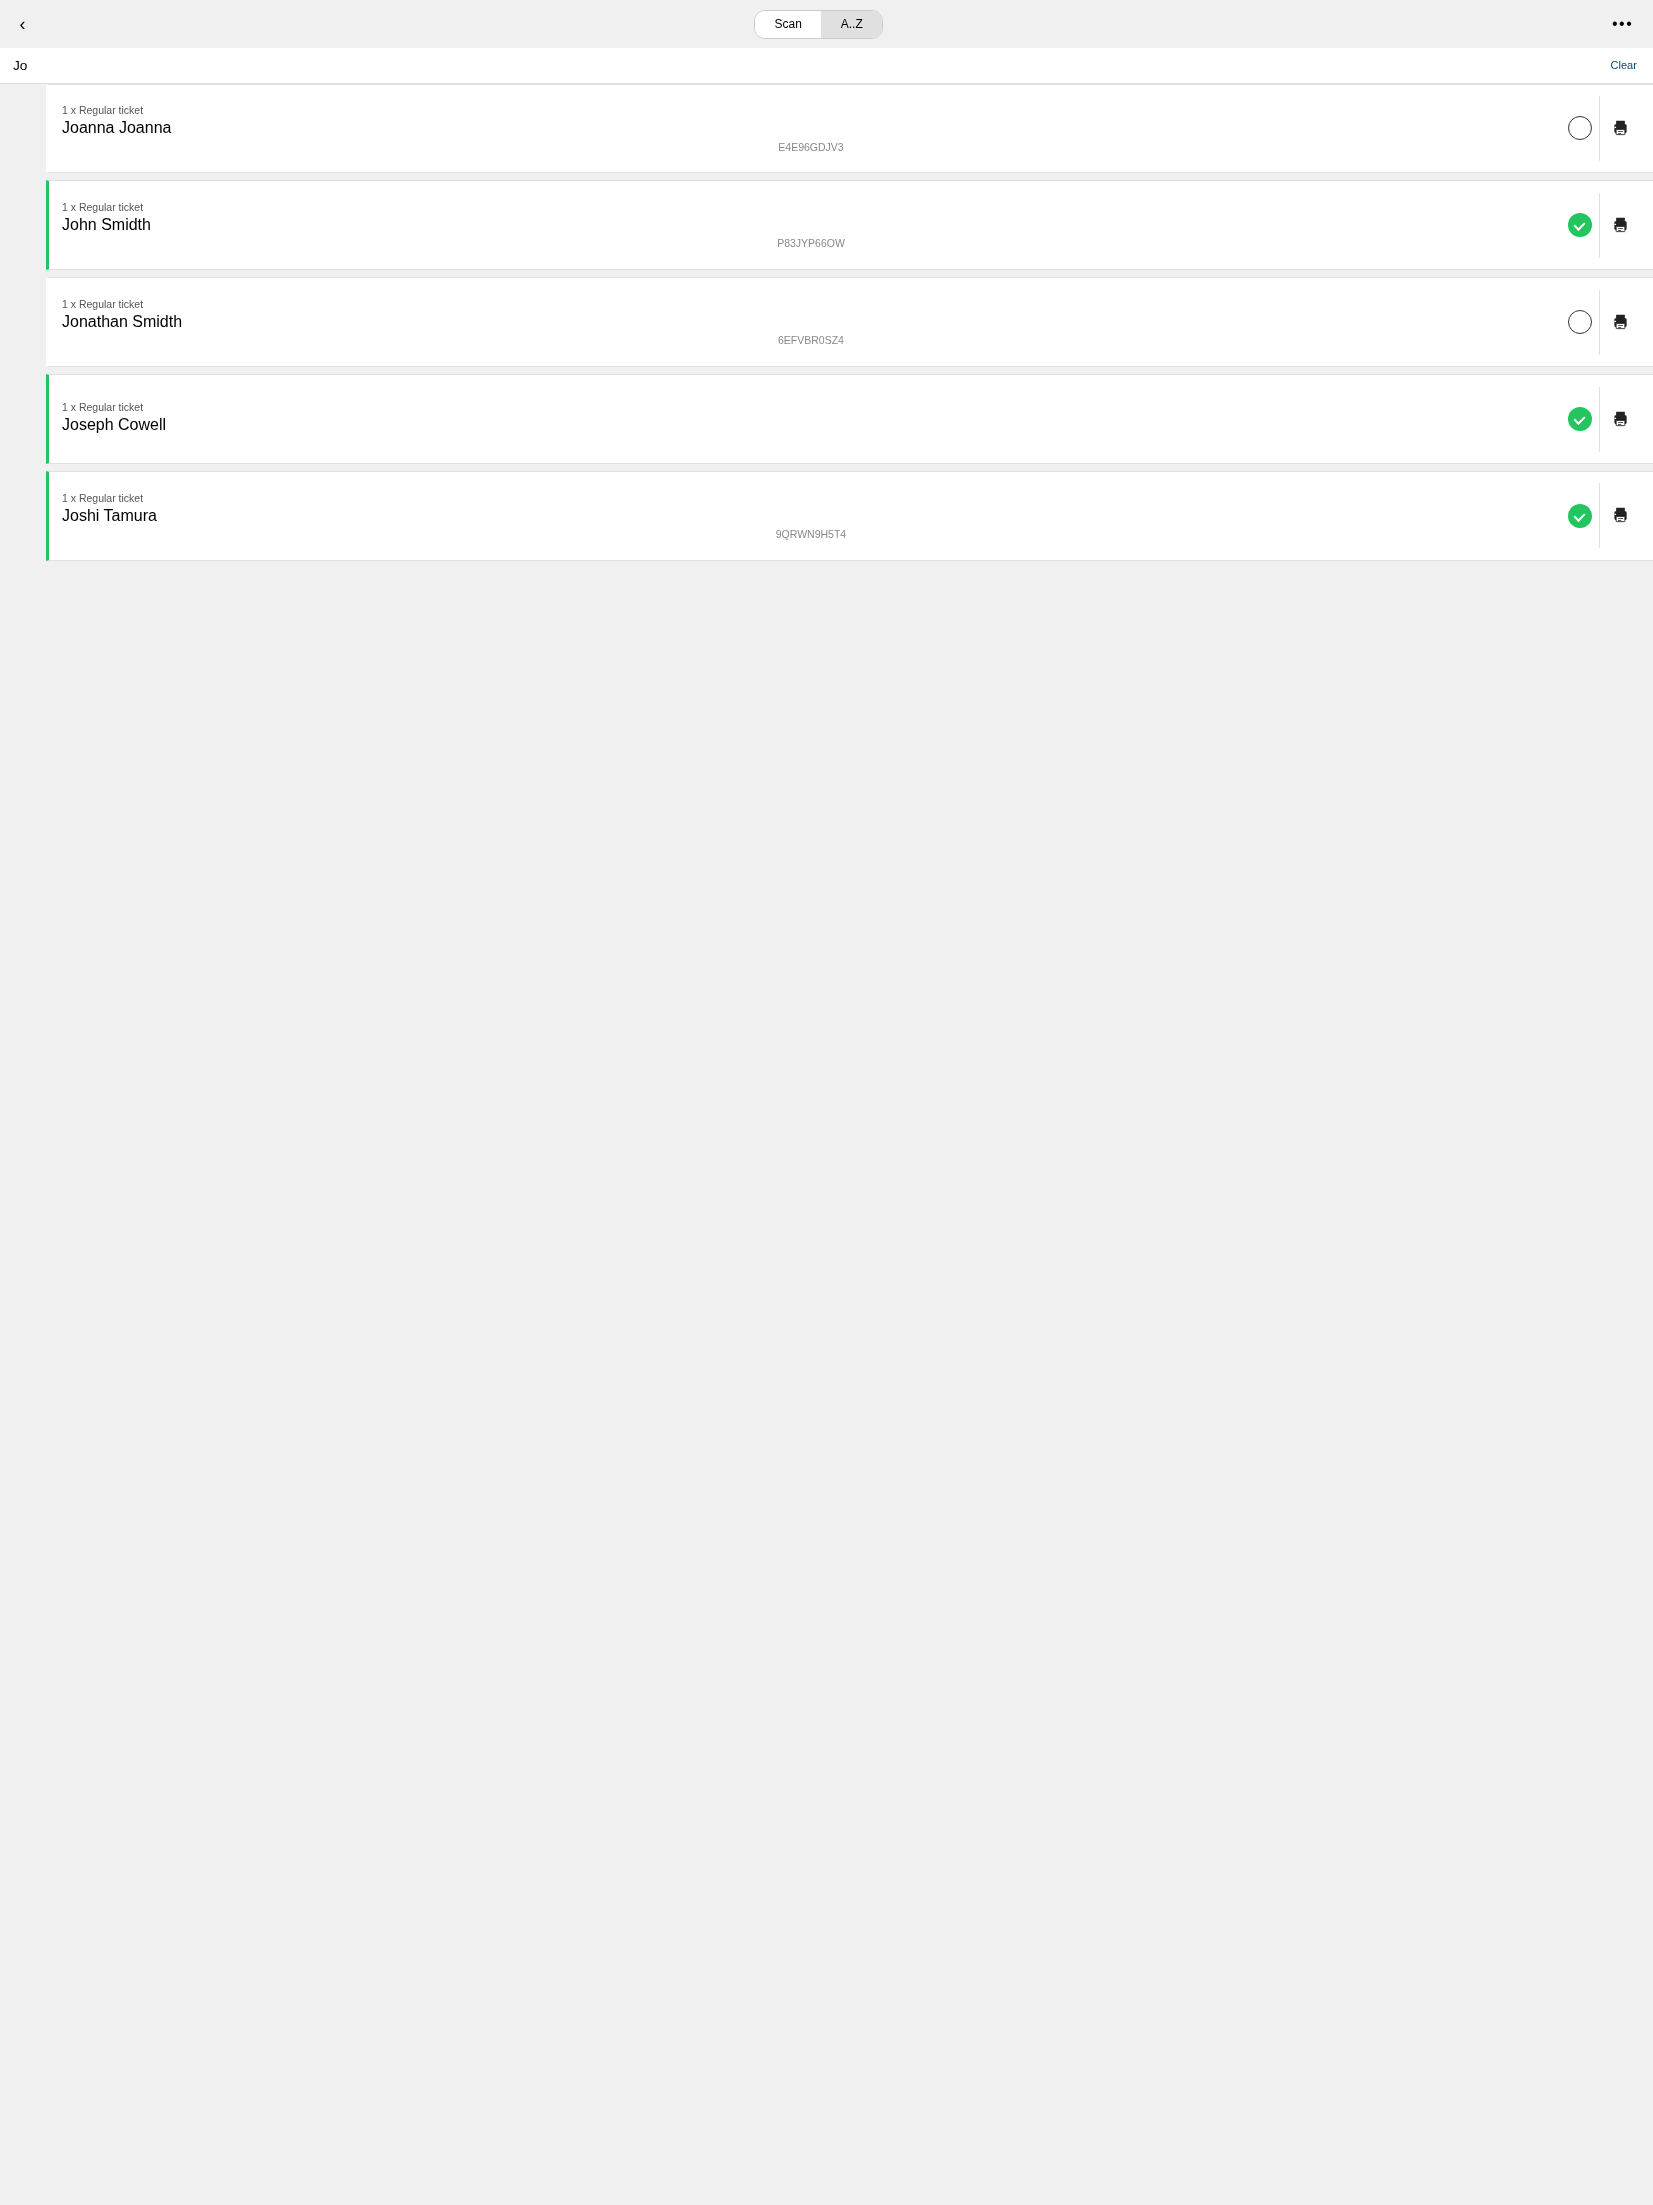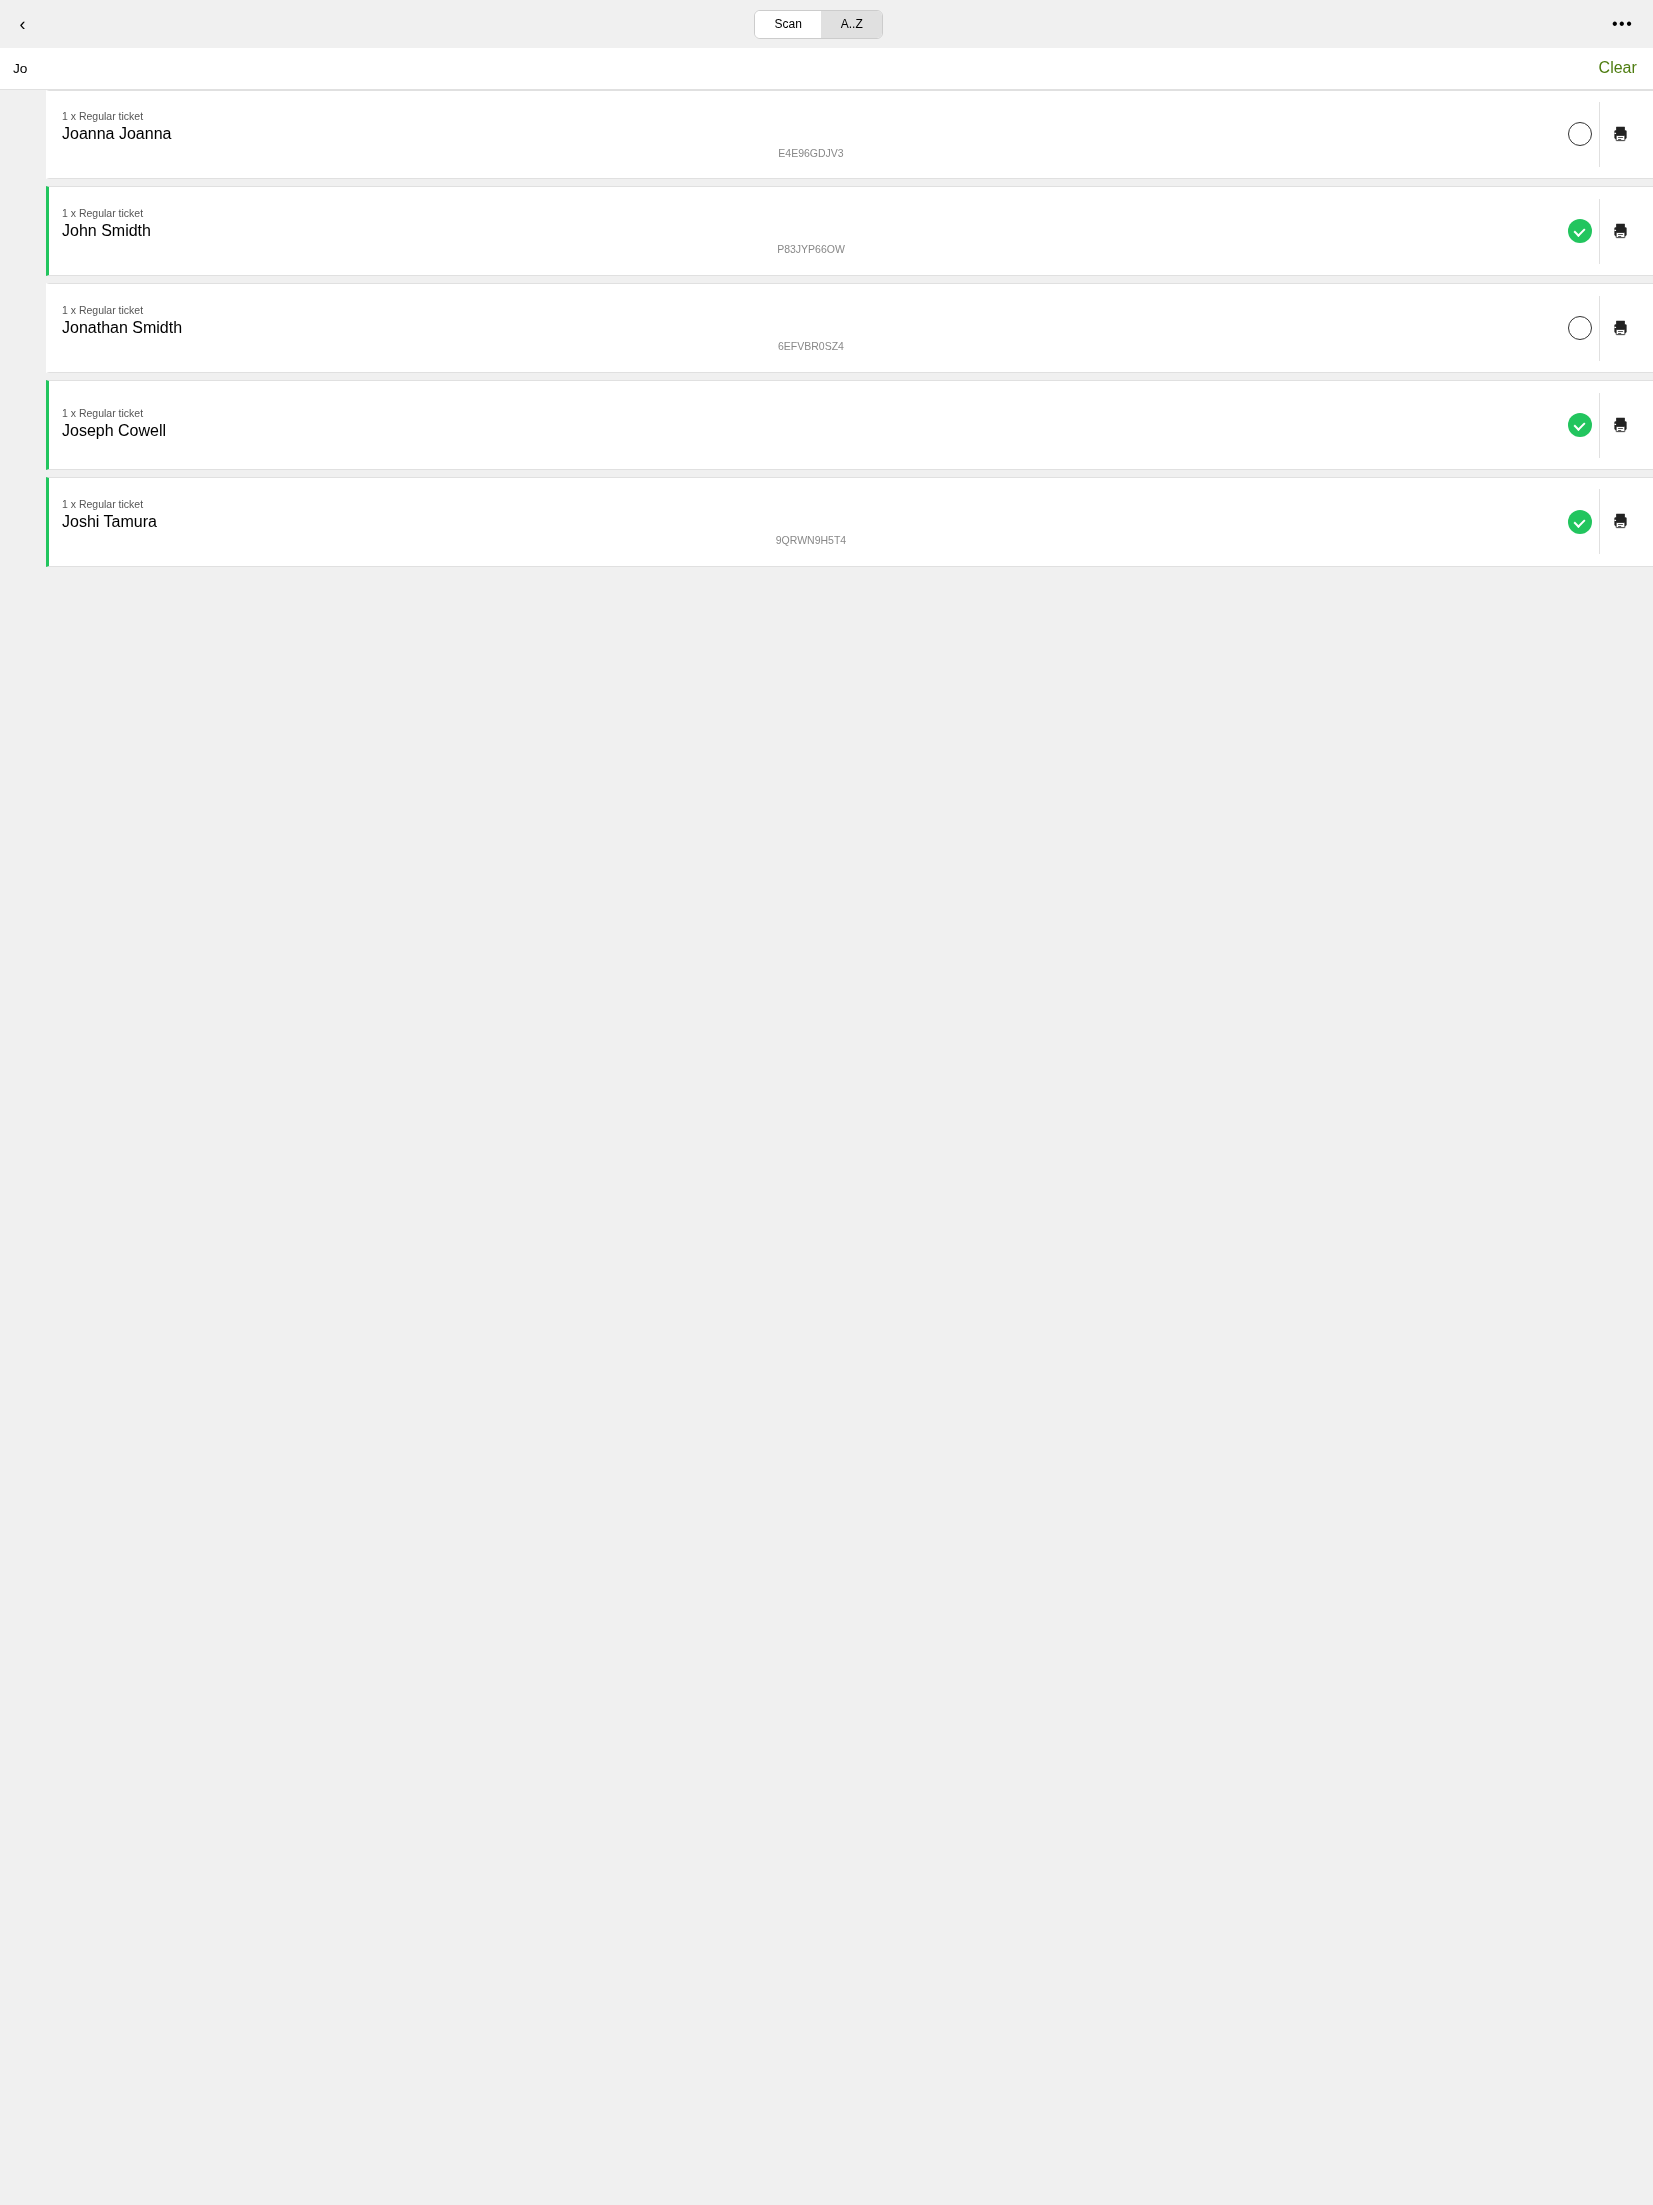--- a/index.html
+++ b/index.html
@@ -29,21 +29,21 @@
       cursor: pointer;
       color: #000;
       background: none;
       border: none;
       padding: 3.2px 6.5px;
     }
 
     .tab-group {
       display: flex;
       border: 0.8px solid #ccc;
-      border-radius: 6px;
+      border-radius: 11px;
       overflow: hidden;
       background: #fff;
     }
 
     .tab-btn {
       padding: 6.5px 19.4px;
       font-size: 12px;
       cursor: pointer;
       background: #fff;
       border: none;
@@ -78,22 +78,22 @@
       border: none;
       outline: none;
       font-size: 13.7px;
       color: #000;
       background: transparent;
     }
 
     .clear-btn {
       background: none;
       border: none;
-      color: #4d7c0f;
-      font-size: 16px;
+      color: #0c4a6e;
+      font-size: 11px;
       cursor: pointer;
       padding: 1.6px 3.2px;
     }
 
     .list-container {
       background: #f0f0f0;
       padding: 0;
     }
 
     .ticket-item {

